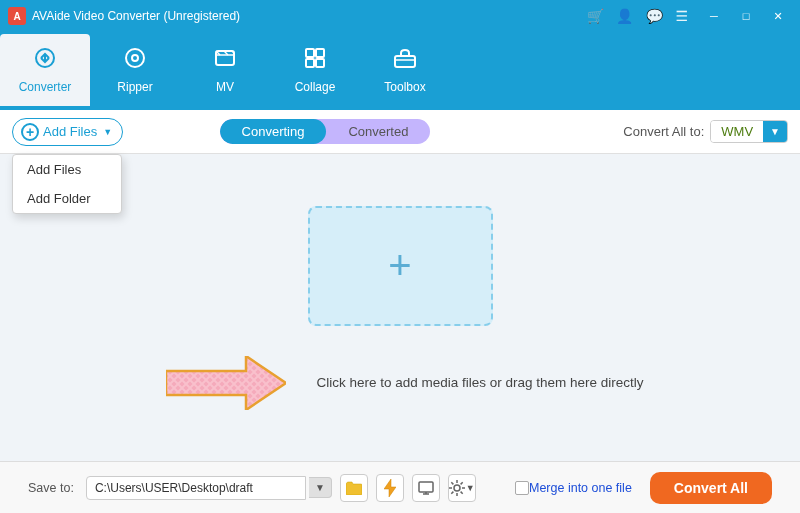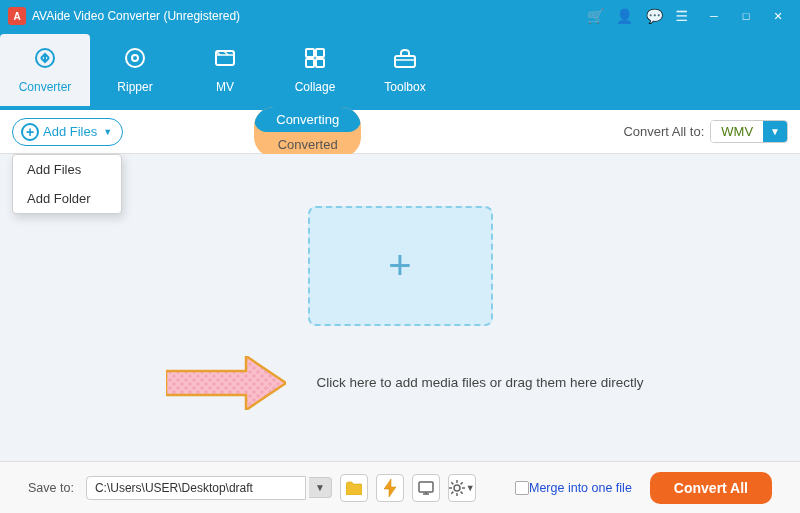--- a/index.html
+++ b/index.html
@@ -117,24 +117,23 @@
       padding: 7px 14px;
       font-size: 13px;
       color: #333;
       cursor: pointer;
     }
 
     
     .tab-group {
       display: flex;
       margin: 0 auto;
-      background: #fdba74;
+      background: #c4b5fd;
       border-radius: 20px;
       overflow: hidden;
-      flex-direction: column;
     }
     .tab-btn {
       padding: 5px 22px;
       font-size: 13px;
       cursor: pointer;
       border-radius: 20px;
       color: #555;
       background: transparent;
       border: none;
     }

